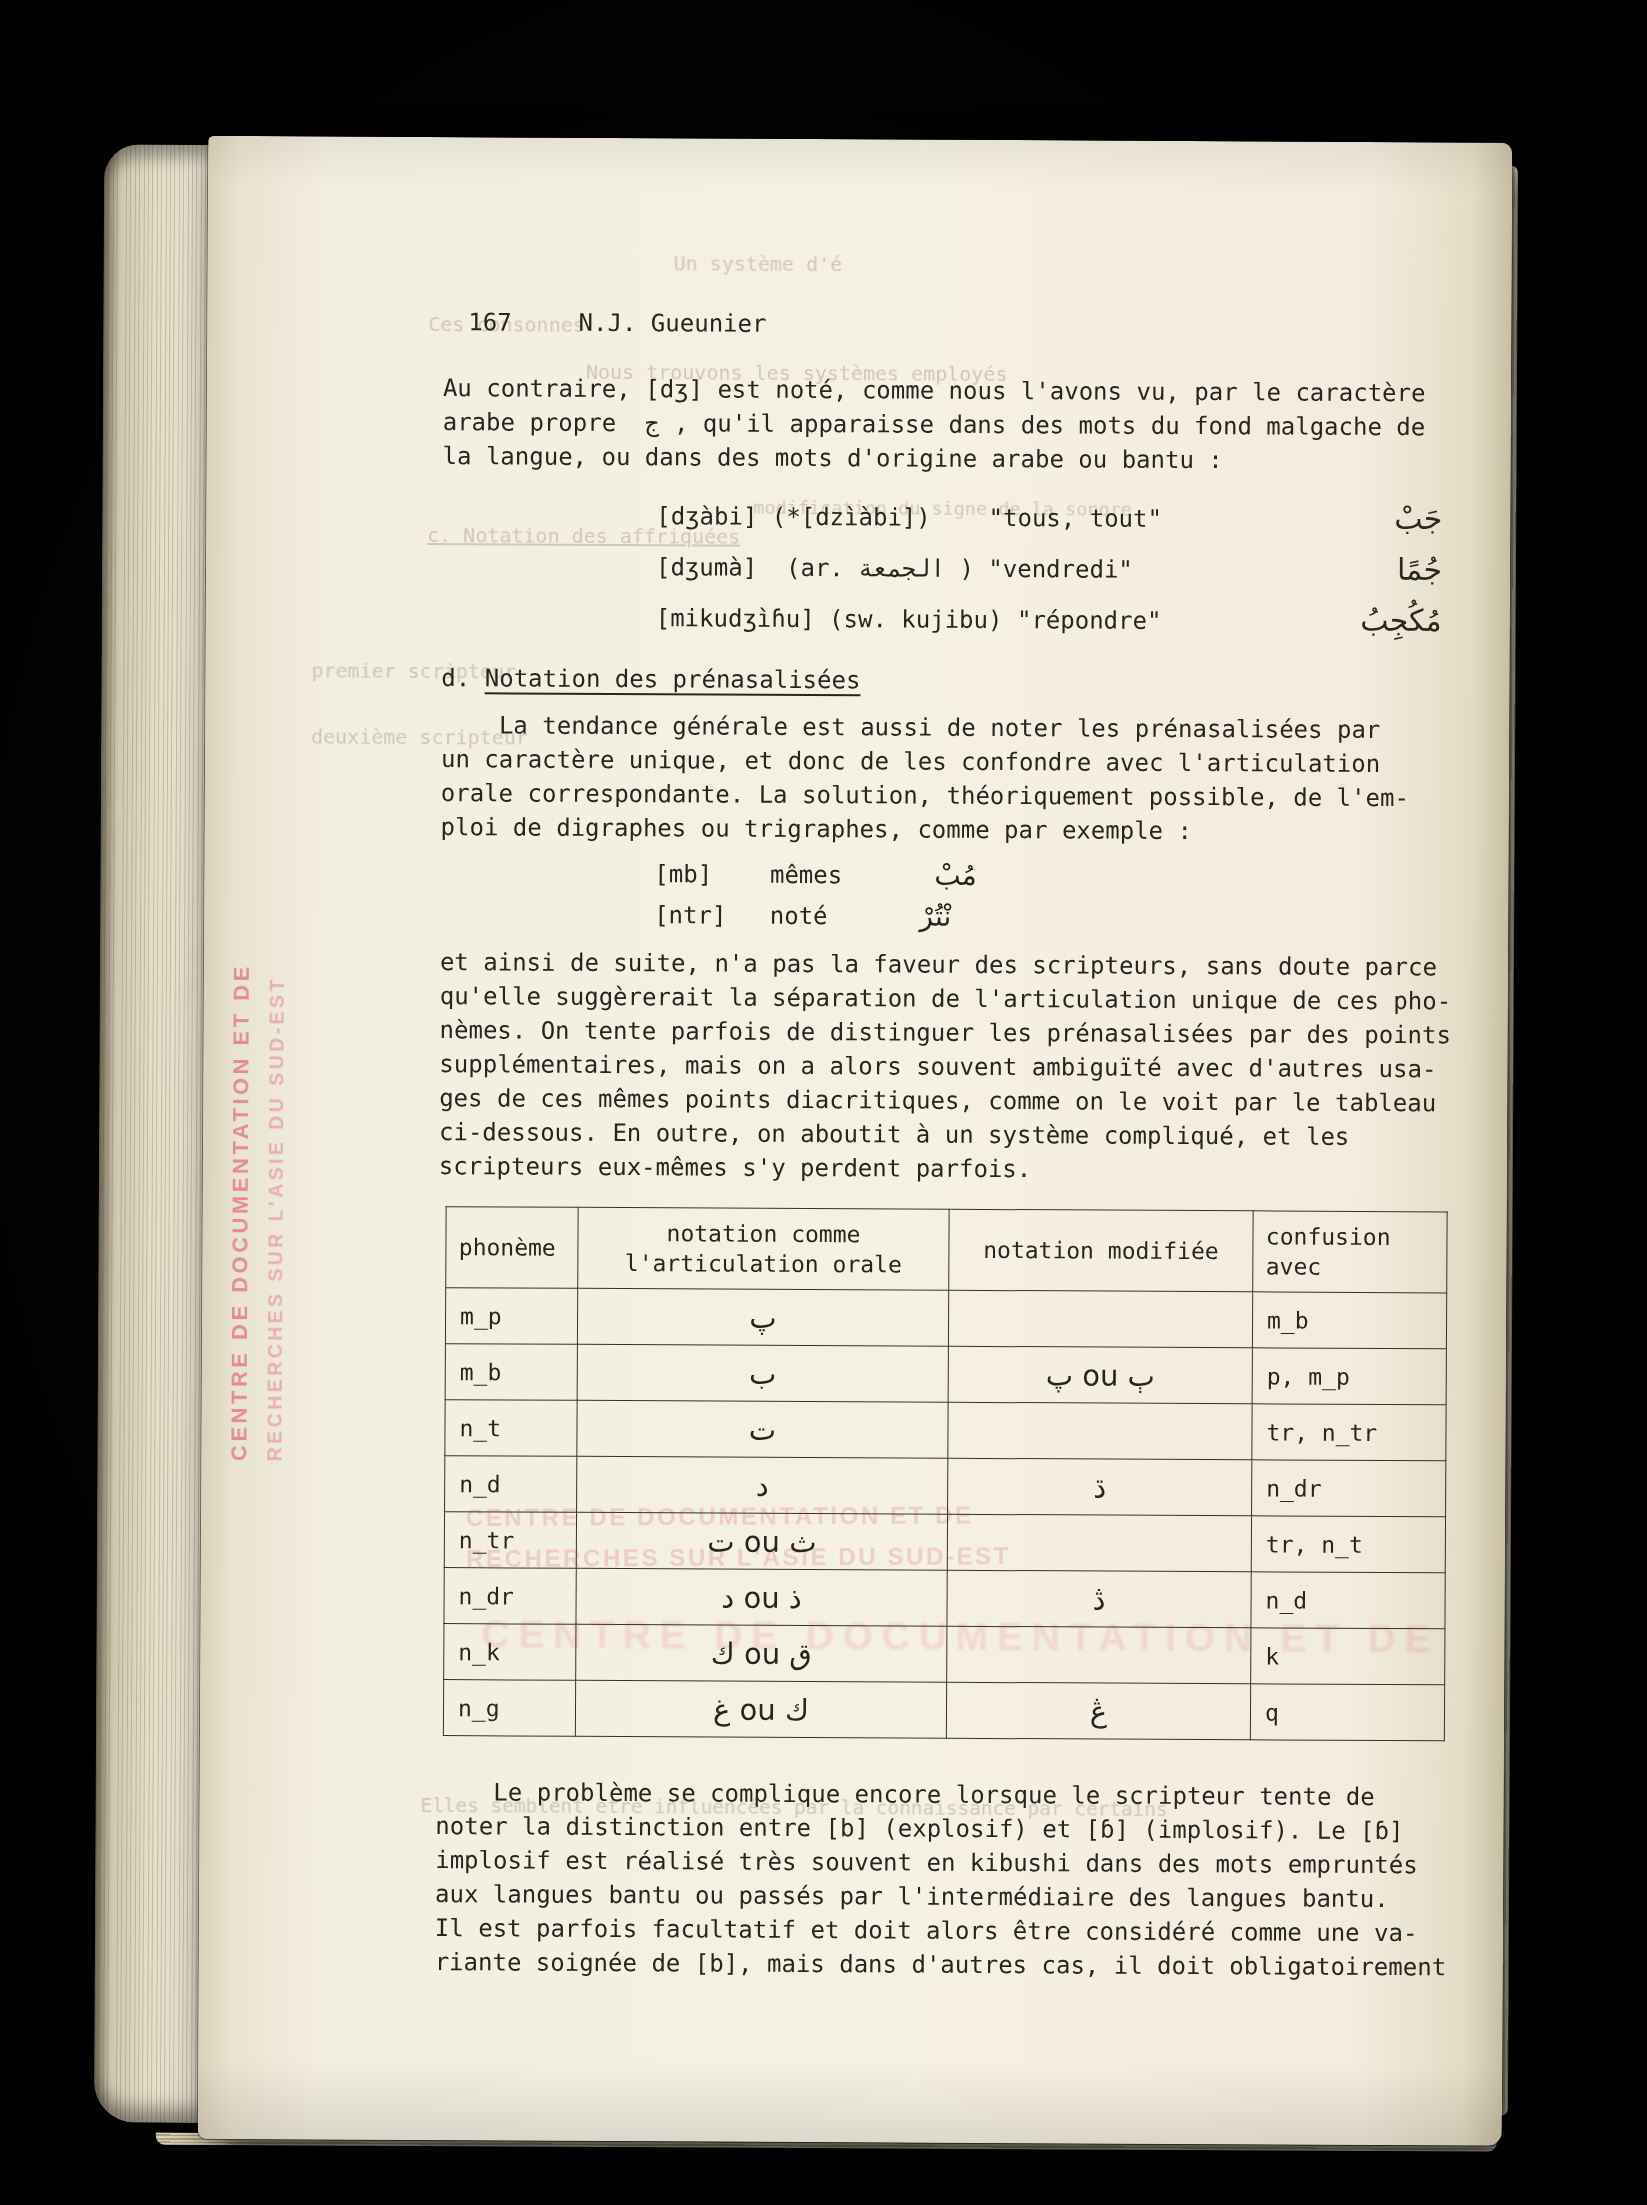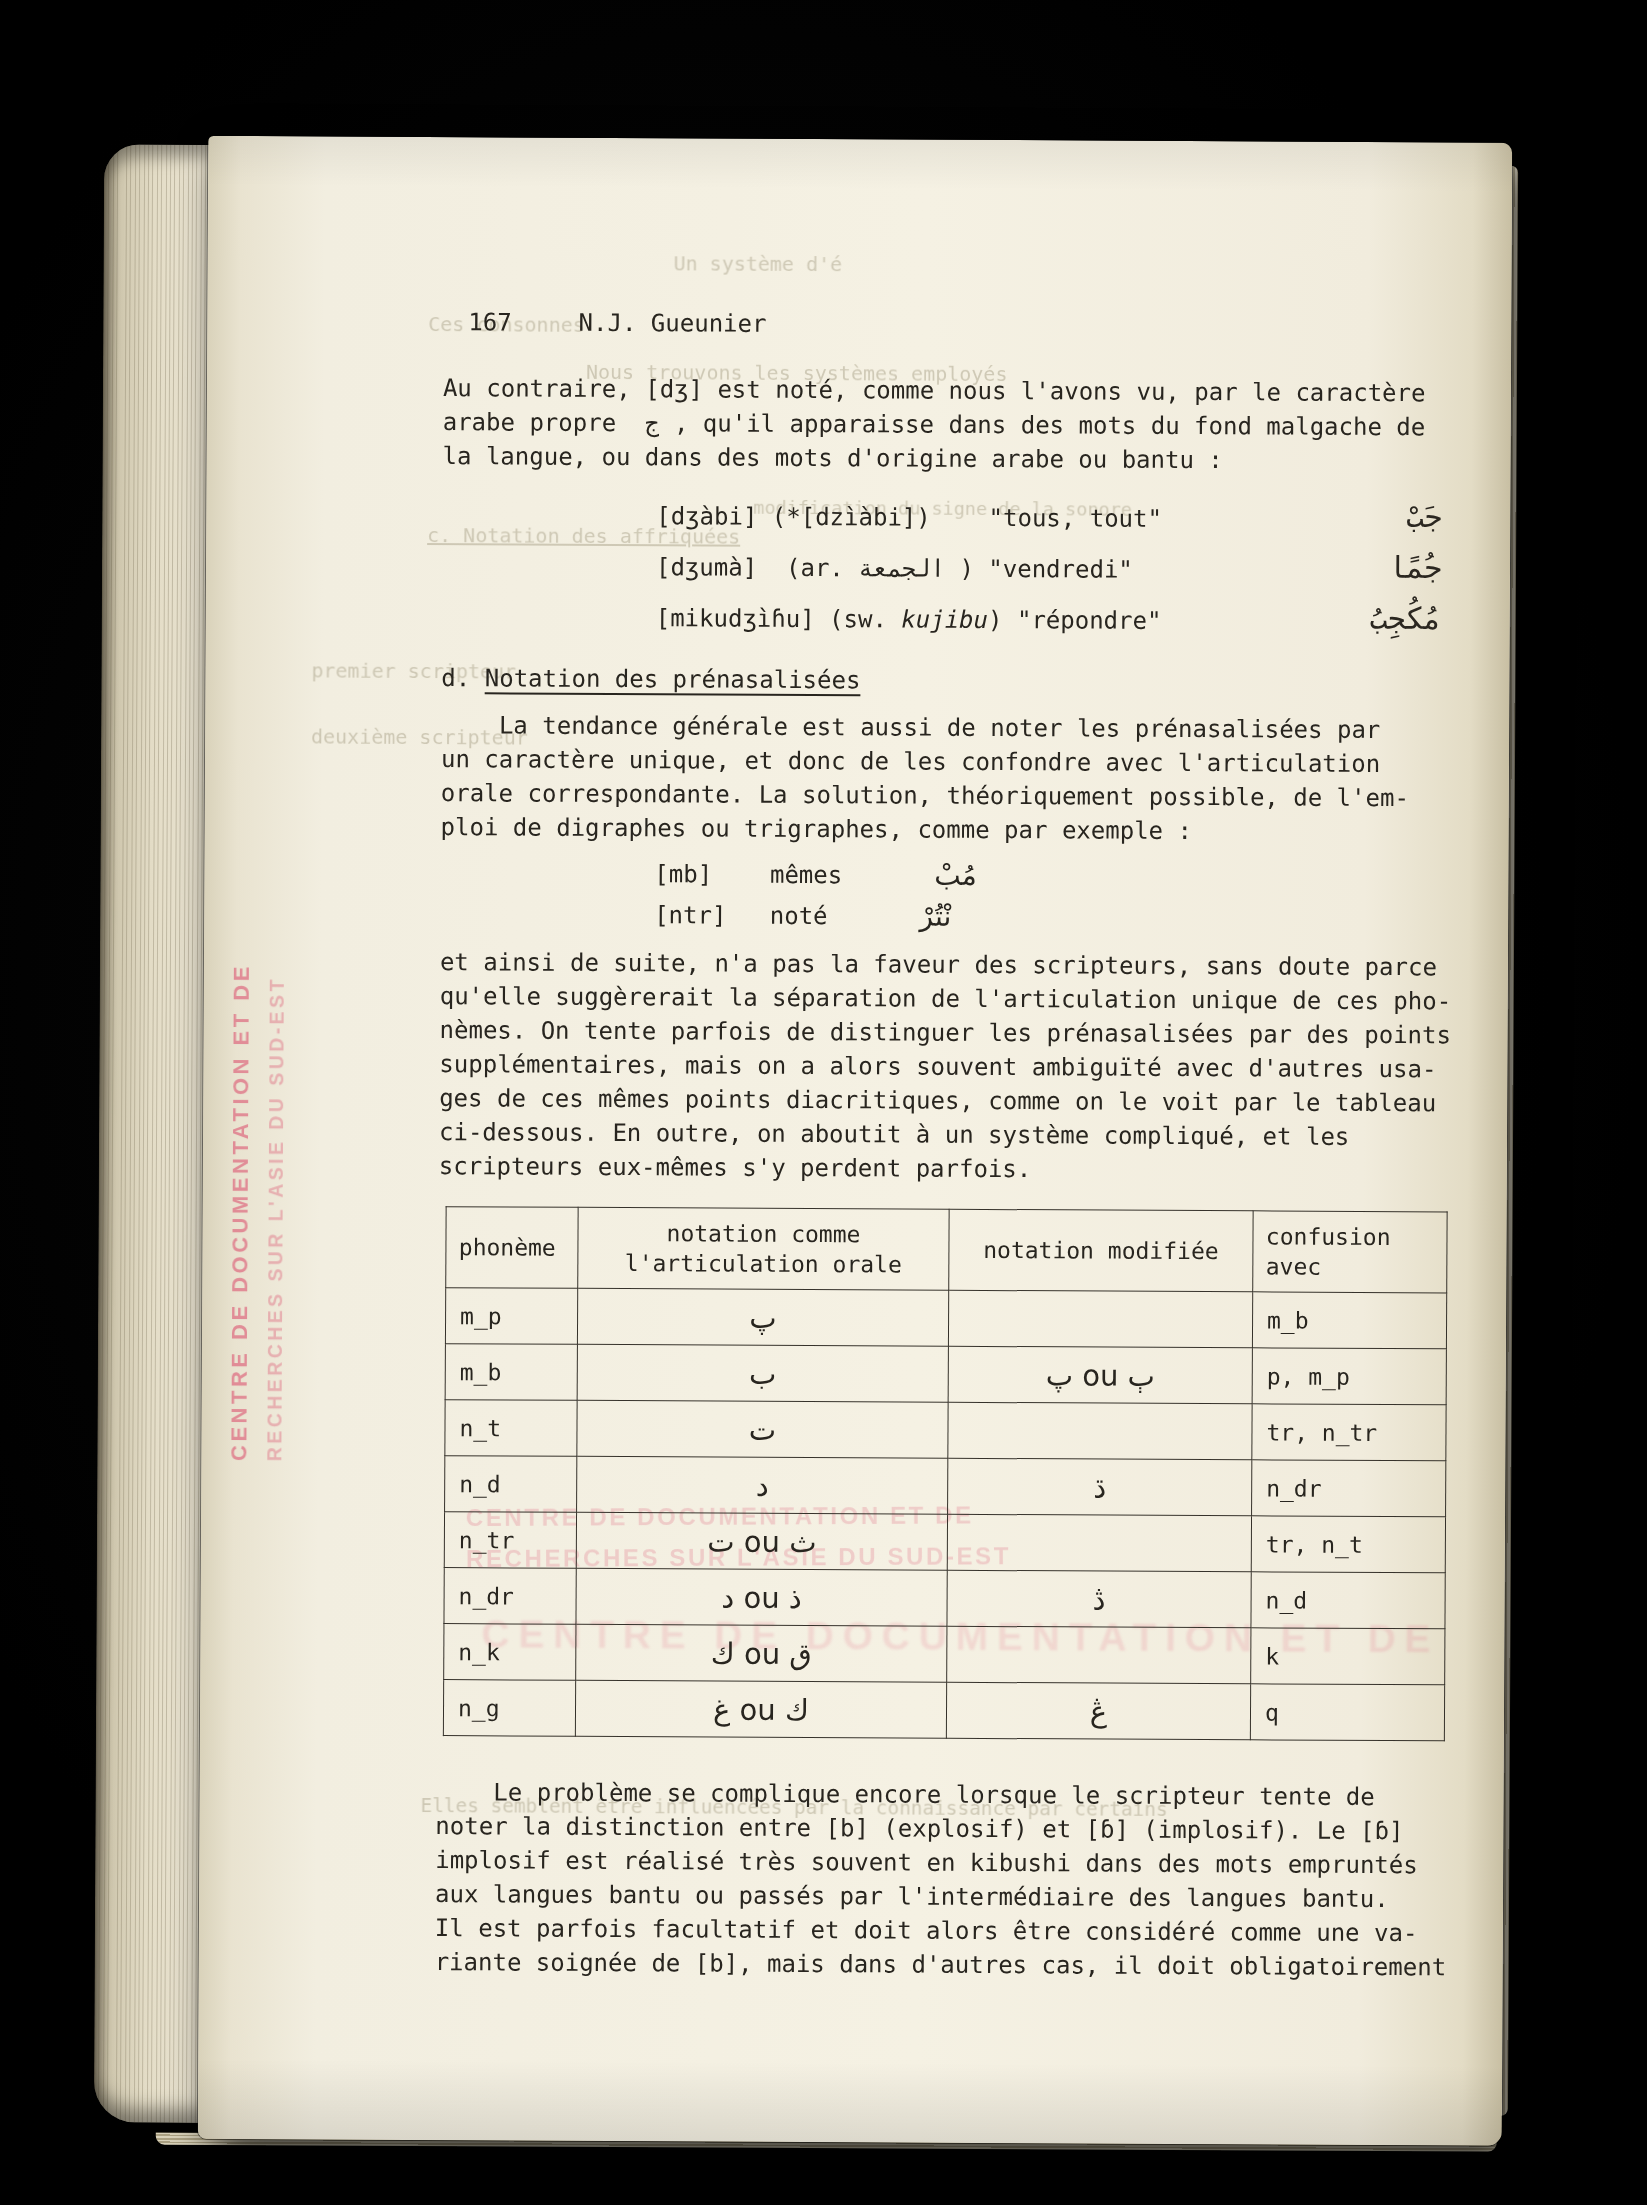--- a/index.html
+++ b/index.html
@@ -73,25 +73,25 @@
   .content {
     position:absolute; left:236px; top:168px; width:1023px; z-index:2;
     color:#28251f; font-size:24px; line-height:34px;
   }
   .tline { white-space:pre; }
   .header-row { padding-left:25px; margin-bottom:32px; }
   .author { margin-left:67px;margin-top:8px; }
   .examples { margin-top:16px; }
   .ex-row { position:relative; height:51px; padding-left:214px; display:flex; align-items:center; }
   .mono { white-space:pre; }
-  .italic { font-style:italic; }
+  .italic { }
   .ar { font-family:"DejaVu Sans",sans-serif; }
   .ar-right {
     position:absolute; right:23px; top:50%; transform:translateY(-54%);
-    font-family:Liberation Mono, monospace; font-size:30px; color:#2b2720;
+    font-family:Liberation Sans, sans-serif; font-size:30px; color:#2b2720;
   }
   .heading { margin-top:19.4px; }
   .u { text-decoration:underline; text-underline-offset:6.2px; text-decoration-thickness:1.8px; }
   .p2 { margin-top:12.4px; }
   .noted { margin-top:8.8px; }
   .noted-row { height:41px; padding-left:214px; display:flex; align-items:center; }
   .ar-inline { margin-left:92px; font-family:"DejaVu Sans",sans-serif; font-size:28px; }
   .p3 { margin-top:10.6px; }
   .phon-table { border-collapse:collapse; margin:23px 0 0 7px; width:1001px; table-layout:fixed; }
   .phon-table th, .phon-table td { border:1.8px solid #36322b; }

